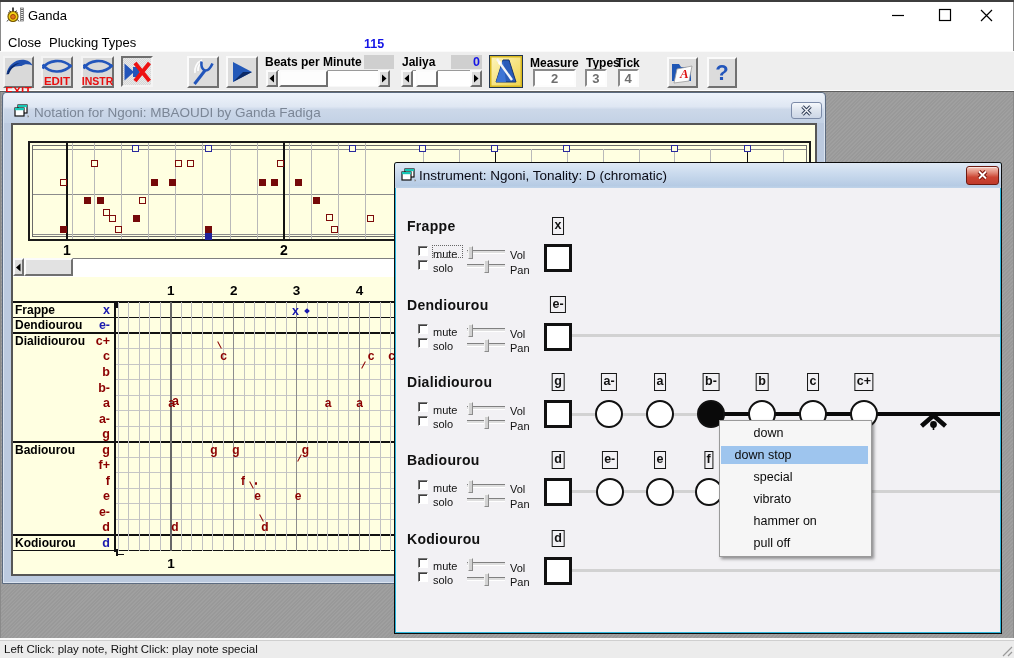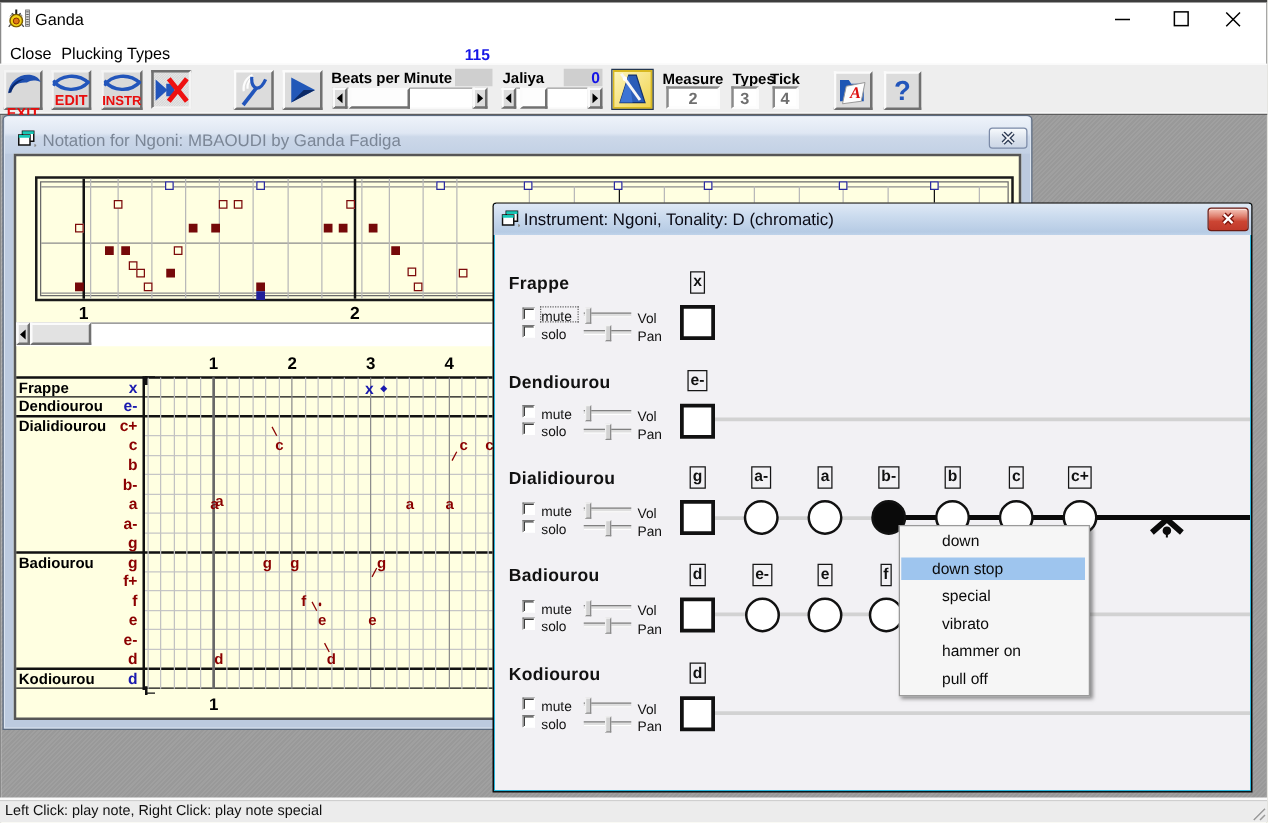--- a/index.html
+++ b/index.html
@@ -83,21 +83,21 @@
 <path d="M5.5 26 L16 12.5" stroke="#2255bb" stroke-width="3" fill="none"></path>
 <path d="M12.5 3.5 C12 8 13.5 11.5 16 12.5 C19 13 21.5 10 23.5 5.5" stroke="#2255bb" stroke-width="2.6" fill="none"></path>
 </svg>
 <div class="tbtn2" style="left:226px;top:56px;width:32px;height:32px;"></div>
 <svg style="position:absolute;left:230px;top:59px;width:25px;height:26px;" viewBox="0 0 25 26">
 <path d="M3 3 L22 13 L3 23 Z" fill="#2258b8"></path>
 <path d="M3 23 L22 13 L13 13 Z" fill="#0c2a66"></path>
 </svg>
 <div style="position:absolute;left:265px;top:55px;width:110px;height:14px;font-size:12px;font-weight:bold;color:#000;white-space:nowrap;">Beats per Minute</div>
 <div style="position:absolute;left:364px;top:54.5px;width:30px;height:14.5px;background:#cfcfcf;"></div>
-<div style="position:absolute;left:364px;top:37px;width:28px;height:14px;font-size:12.5px;font-weight:bold;color:#1414e6;text-align:right;">115</div>
+<div style="position:absolute;left:364px;top:37px;width:28px;height:14px;font-size:12.5px;font-weight:bold;color:#1414e6;text-align:left;">115</div>
 <div style="position:absolute;left:266px;top:70px;width:124px;height:16.5px;background:#fff;border:1px solid #9a9a9a;border-bottom-color:#f8f8f8;border-right-color:#f8f8f8;"></div>
 <div class="tbtn2" style="left:266px;top:70px;width:12px;height:16.5px;"></div>
 <svg style="position:absolute;left:268px;top:74px;width:8px;height:9px;" viewBox="0 0 8 9">
     <path d="M6 0.5 L1.5 4.5 L6 8.5 Z" fill="#000"></path>
   </svg>
 <div class="tbtn2" style="left:279px;top:70px;width:49px;height:16.5px;background:#fdfdfd;"></div>
 <div class="tbtn2" style="left:378px;top:70px;width:12px;height:16.5px;"></div>
 <svg style="position:absolute;left:380px;top:74px;width:8px;height:9px;" viewBox="0 0 8 9">
     <path d="M2 0.5 L6.5 4.5 L2 8.5 Z" fill="#000"></path>
   </svg>
@@ -427,21 +427,21 @@
 <div class="circ" style="left:864px;top:414px;"></div>
 <div class="lbox" style="left:609.7px;top:451px;">e-</div>
 <div class="circ" style="left:609.7px;top:491.5px;"></div>
 <div class="lbox" style="left:660px;top:451px;">e</div>
 <div class="circ" style="left:660px;top:491.5px;"></div>
 <div class="lbox" style="left:708.6px;top:451px;">f</div>
 <div class="circ" style="left:708.6px;top:491.5px;"></div>
 <div style="position:absolute;left:718.6px;top:420px;width:153px;height:136.5px;background:#f6f6f6;border:1px solid #9a9a9a;box-shadow:2px 2px 3px rgba(60,60,60,0.55);"></div>
 <div style="position:absolute;left:721px;top:446px;width:146.5px;height:18.4px;background:#9ec5ee;"></div>
 <div style="position:absolute;left:720.6px;top:422px;width:149px;height:22px;font-size:12.5px;color:#0a0a0a;line-height:22px;padding-left:33px;">down</div>
-<div style="position:absolute;left:720.6px;top:444px;width:149px;height:22px;font-size:12.5px;color:#0a0a0a;line-height:22px;padding-left:25px;">down stop</div>
+<div style="position:absolute;left:720.6px;top:444px;width:149px;height:22px;font-size:12.5px;color:#0a0a0a;line-height:22px;padding-left:14px;">down stop</div>
 <div style="position:absolute;left:720.6px;top:466px;width:149px;height:22px;font-size:12.5px;color:#0a0a0a;line-height:22px;padding-left:33px;">special</div>
 <div style="position:absolute;left:720.6px;top:488px;width:149px;height:22px;font-size:12.5px;color:#0a0a0a;line-height:22px;padding-left:33px;">vibrato</div>
 <div style="position:absolute;left:720.6px;top:510px;width:149px;height:22px;font-size:12.5px;color:#0a0a0a;line-height:22px;padding-left:33px;">hammer on</div>
 <div style="position:absolute;left:720.6px;top:532px;width:149px;height:22px;font-size:12.5px;color:#0a0a0a;line-height:22px;padding-left:33px;">pull off</div>
 <div style="position:absolute;left:0px;top:640px;width:1014px;height:18px;background:#ececec;border-top:1px solid #fdfdfd;"></div>
 <div style="position:absolute;left:0px;top:638px;width:1014px;height:2px;background:#fafafa;"></div>
 <div style="position:absolute;left:0px;top:639.5px;width:1014px;height:1px;background:#cfcfcf;"></div>
 <div style="position:absolute;left:4px;top:643px;width:600px;height:13px;font-size:11.5px;color:#111;">Left Click: play note, Right Click: play note special</div>
 <svg style="position:absolute;left:1002px;top:646px;width:11px;height:11px;" viewBox="0 0 11 11">
 <path d="M10 1 L1 10 M10 6 L6 10" stroke="#9a9a9a" stroke-width="1.2"></path>

